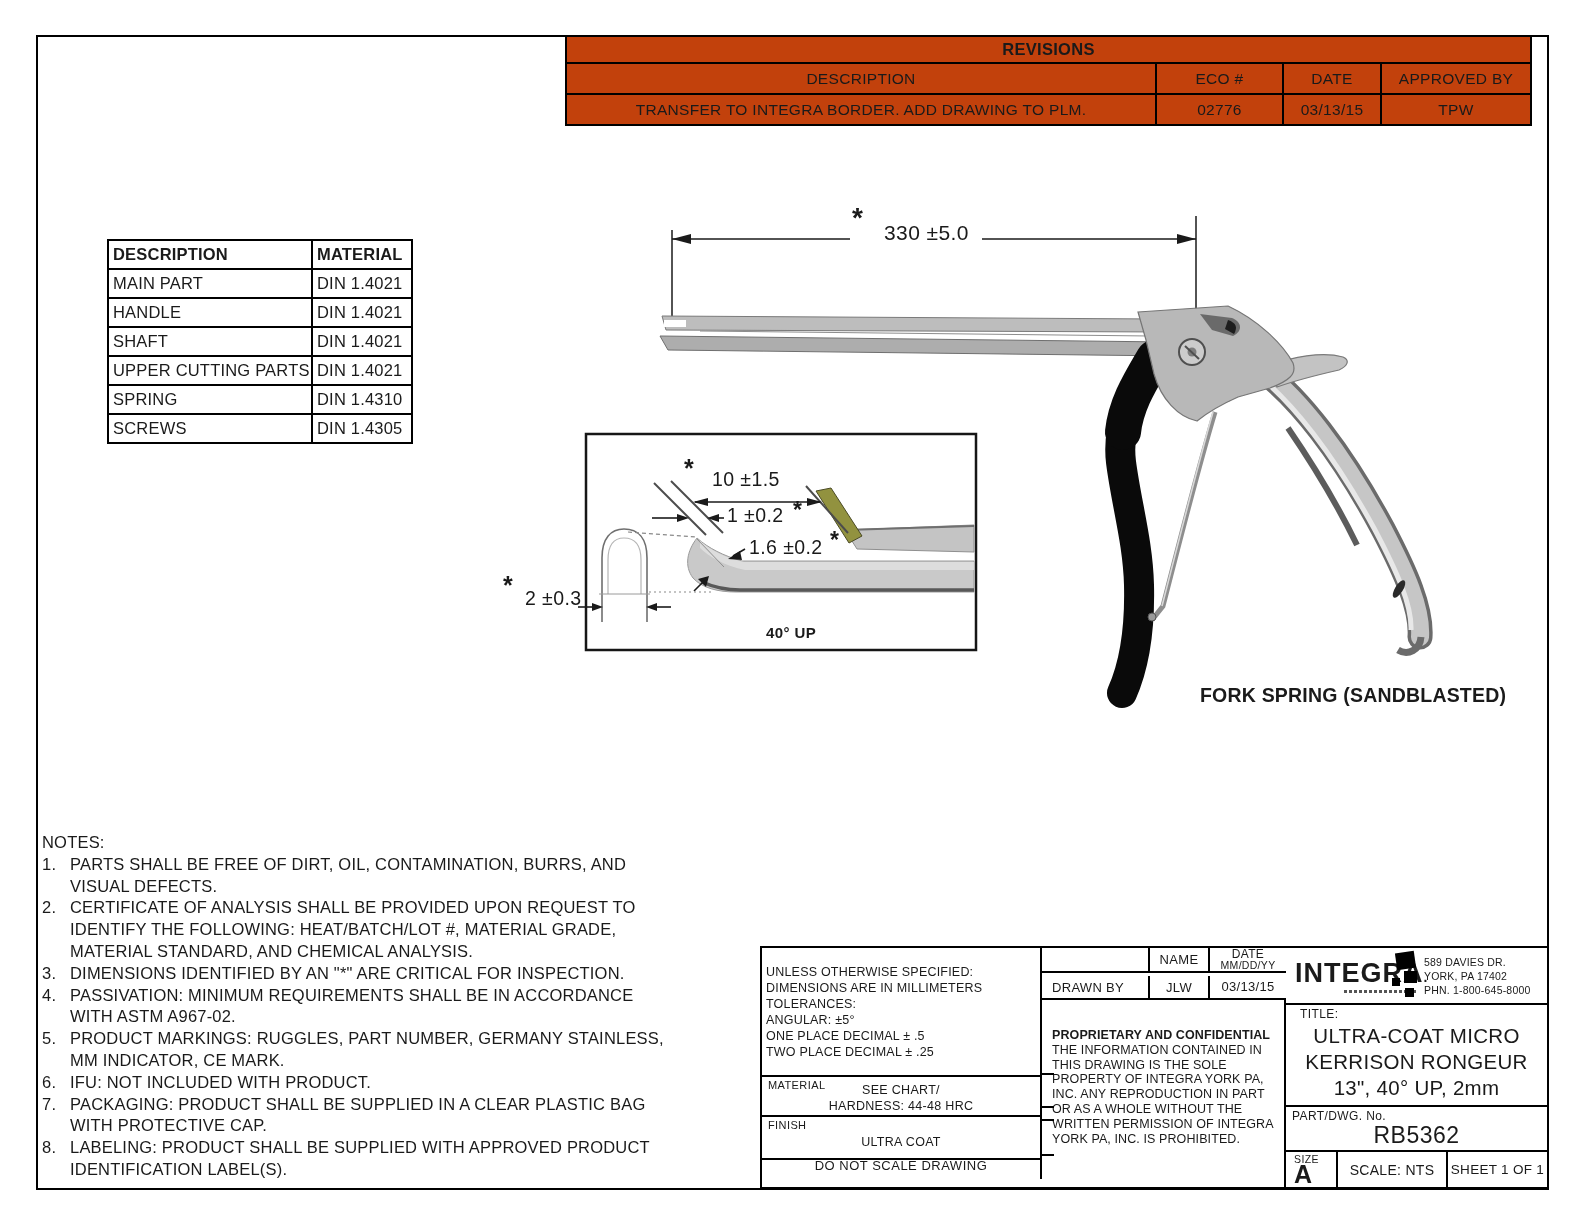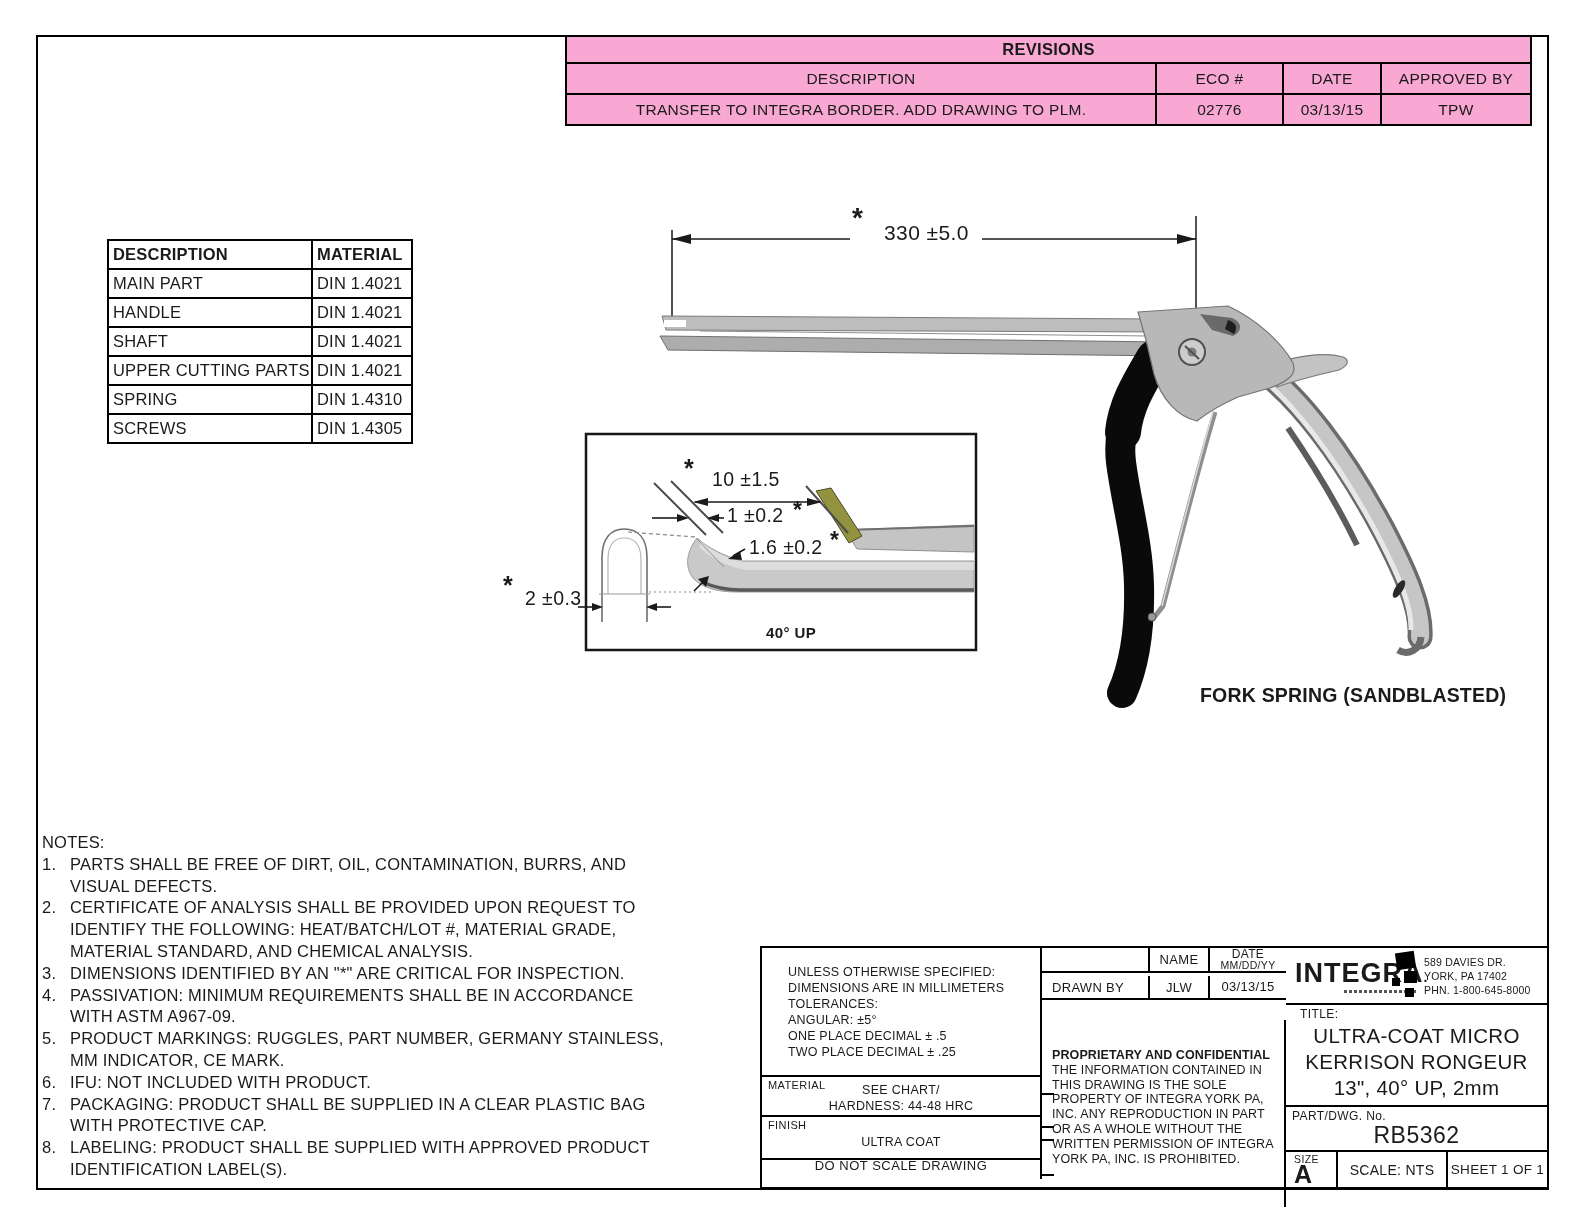--- a/index.html
+++ b/index.html
@@ -3,21 +3,21 @@
 <meta charset="utf-8">
 <style>
   html,body{margin:0;padding:0;background:#fff;}
   .sheet{position:relative;width:1584px;height:1224px;background:#ffffff;overflow:hidden;
          font-family:"Liberation Sans", sans-serif;color:#1a1a1a;}
   .page-border{position:absolute;left:36px;top:35px;width:1513px;height:1155px;
                border:2px solid #000;box-sizing:border-box;}
   svg.gfx{position:absolute;left:0;top:0;width:1584px;height:1224px;z-index:1;}
 
   
-  .rev{position:absolute;left:565px;top:35px;width:967px;z-index:3;background:#f9a8d4;
+  .rev{position:absolute;left:565px;top:35px;width:967px;z-index:3;background:#c2410c;
        border:2px solid #000;box-sizing:border-box;}
   .rev-title{height:25px;display:flex;align-items:center;justify-content:center;
              font-weight:bold;font-size:16.5px;border-bottom:2px solid #000;letter-spacing:.3px;}
   .rev-row{display:flex;height:29px;}
   .rev-row + .rev-row{border-top:2px solid #000;}
   .rev-cell{display:flex;align-items:center;justify-content:center;font-size:15.5px;
             letter-spacing:.3px;box-sizing:border-box;}
   .rev-cell + .rev-cell{border-left:2px solid #000;}
   .rc-desc{width:588px;} .rc-eco{width:127px;} .rc-date{width:98px;} .rc-appr{flex:1;}
 
@@ -43,40 +43,40 @@
          font-size:16.5px;line-height:21.8px;letter-spacing:.2px;}
   .note-item{display:flex;}
   .note-num{width:28px;flex:none;}
   .note-lines{flex:1;}
 
   
   .tb{position:absolute;left:760px;top:946px;width:789px;height:243px;z-index:3;background:#fff;
       border:2px solid #000;box-sizing:border-box;}
   .tb .cell{position:absolute;box-sizing:border-box;}
   .bR{border-right:2px solid #000;} .bB{border-bottom:2px solid #000;}
-  .tol{left:0;top:0;width:280px;height:129px;padding:16px 0 0 26px;
+  .tol{left:0;top:0;width:280px;height:129px;padding:16px 0 0 4px;
        font-size:12.5px;line-height:16px;letter-spacing:.2px;}
   .mat-cell{left:0;top:129px;width:280px;height:40px;}
   .fin-cell{left:0;top:169px;width:280px;height:43px;}
   .cap{position:absolute;left:6px;top:2px;font-size:11px;letter-spacing:.4px;}
   .cell-val{position:absolute;left:0;right:0;text-align:center;font-size:12.5px;letter-spacing:.3px;}
   .footer-cell{left:0;top:204px;width:280px;height:27px;display:flex;align-items:center;
                justify-content:center;font-size:13px;letter-spacing:.5px;}
   .so-head{left:280px;top:0;width:244px;height:25px;display:flex;}
   .so-row{left:280px;top:28px;width:244px;height:24px;display:flex;}
   .so-c{box-sizing:border-box;display:flex;align-items:center;justify-content:center;
         font-size:13px;letter-spacing:.3px;}
   .so-c1{width:106px;justify-content:flex-start;padding-left:10px;}
   .so-c2{width:60px;border-left:2px solid #000;}
   .so-c3{flex:1;border-left:2px solid #000;flex-direction:column;line-height:1.05;}
   .so-head .so-c{border-bottom:2px solid #000;}
   .so-row .so-c{border-bottom:2px solid #000;}
   .dhead{font-size:12px;} .dhead2{font-size:10.5px;}
   .prop{left:280px;top:52px;width:244px;height:187px;padding:28px 6px 12px 10px;
-        font-size:12.5px;line-height:14.8px;letter-spacing:.1px;margin-top:20px;}
+        font-size:12.5px;line-height:14.8px;letter-spacing:.1px;}
   .prop-title{font-weight:bold;font-size:12.5px;}
   .tick{position:absolute;left:0;width:12px;height:2px;background:#000;}
   .logo-cell{left:524px;top:0;width:261px;height:57px;}
   .integra-name{position:absolute;left:9px;top:10px;font-size:27px;letter-spacing:1px;
                 font-weight:bold;font-stretch:condensed;}
   .integra-dot{font-size:14px;}
   .integra-tagline{position:absolute;left:58px;top:42px;width:72px;height:3px;
                    background:repeating-linear-gradient(90deg,#555 0 3px,#fff 3px 5px);}
   .sq{position:absolute;background:#000;}
   .addr{position:absolute;left:138px;top:7px;font-size:10.5px;line-height:14px;letter-spacing:.2px;}
@@ -276,21 +276,21 @@
     <div class="note-item">
       <div class="note-num">3.</div>
       <div class="note-lines">
         <div>DIMENSIONS IDENTIFIED BY AN "*" ARE CRITICAL FOR INSPECTION.</div>
       </div>
     </div>
     <div class="note-item">
       <div class="note-num">4.</div>
       <div class="note-lines">
         <div>PASSIVATION: MINIMUM REQUIREMENTS SHALL BE IN ACCORDANCE</div>
-        <div>WITH ASTM A967-09.</div>
+        <div>WITH ASTM A967-02.</div>
       </div>
     </div>
     <div class="note-item">
       <div class="note-num">5.</div>
       <div class="note-lines">
         <div>PRODUCT MARKINGS: RUGGLES, PART NUMBER, GERMANY STAINLESS,</div>
         <div>MM INDICATOR, CE MARK.</div>
       </div>
     </div>
     <div class="note-item">

